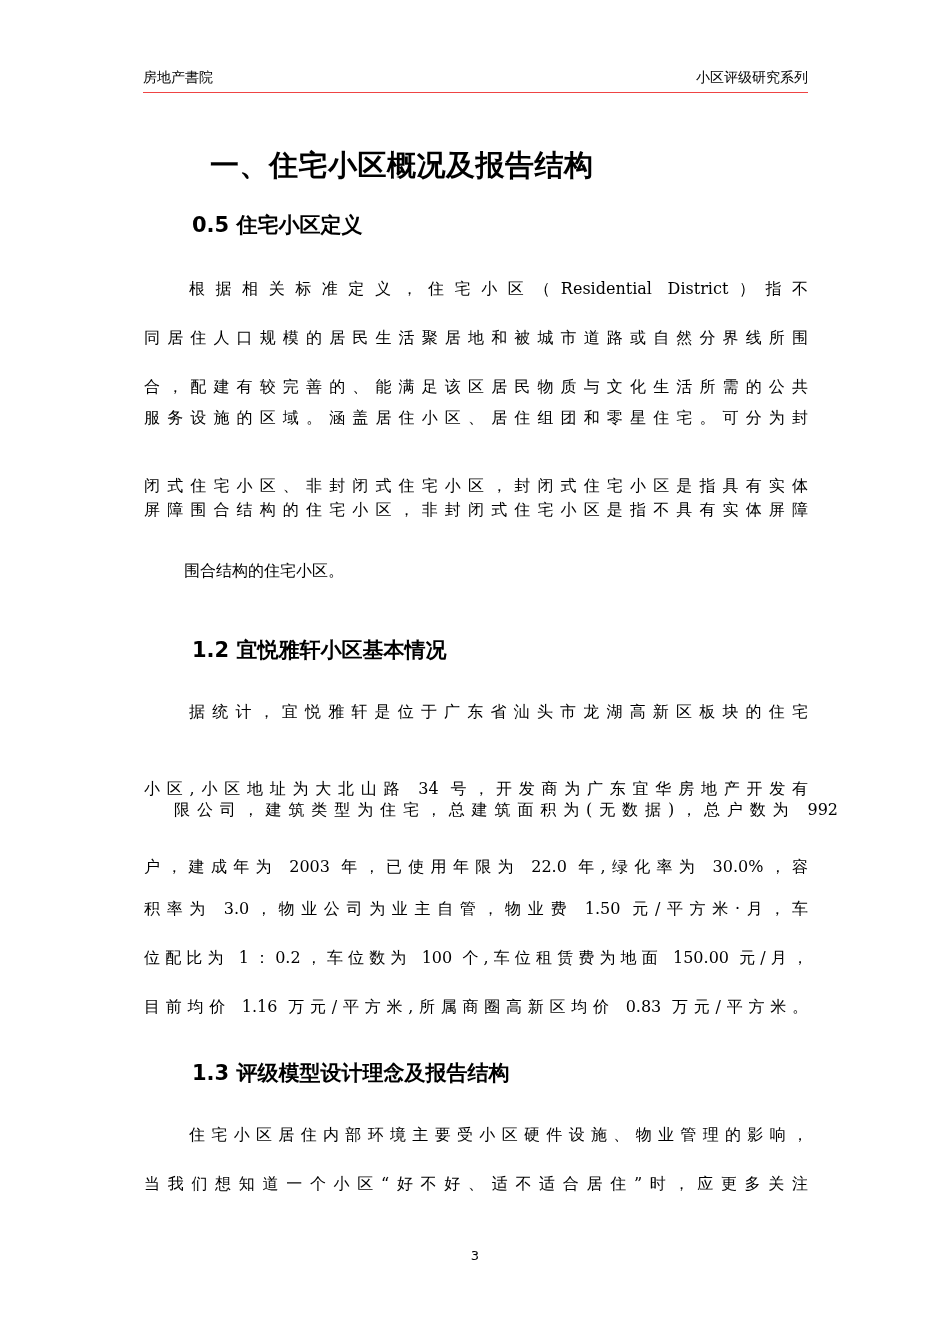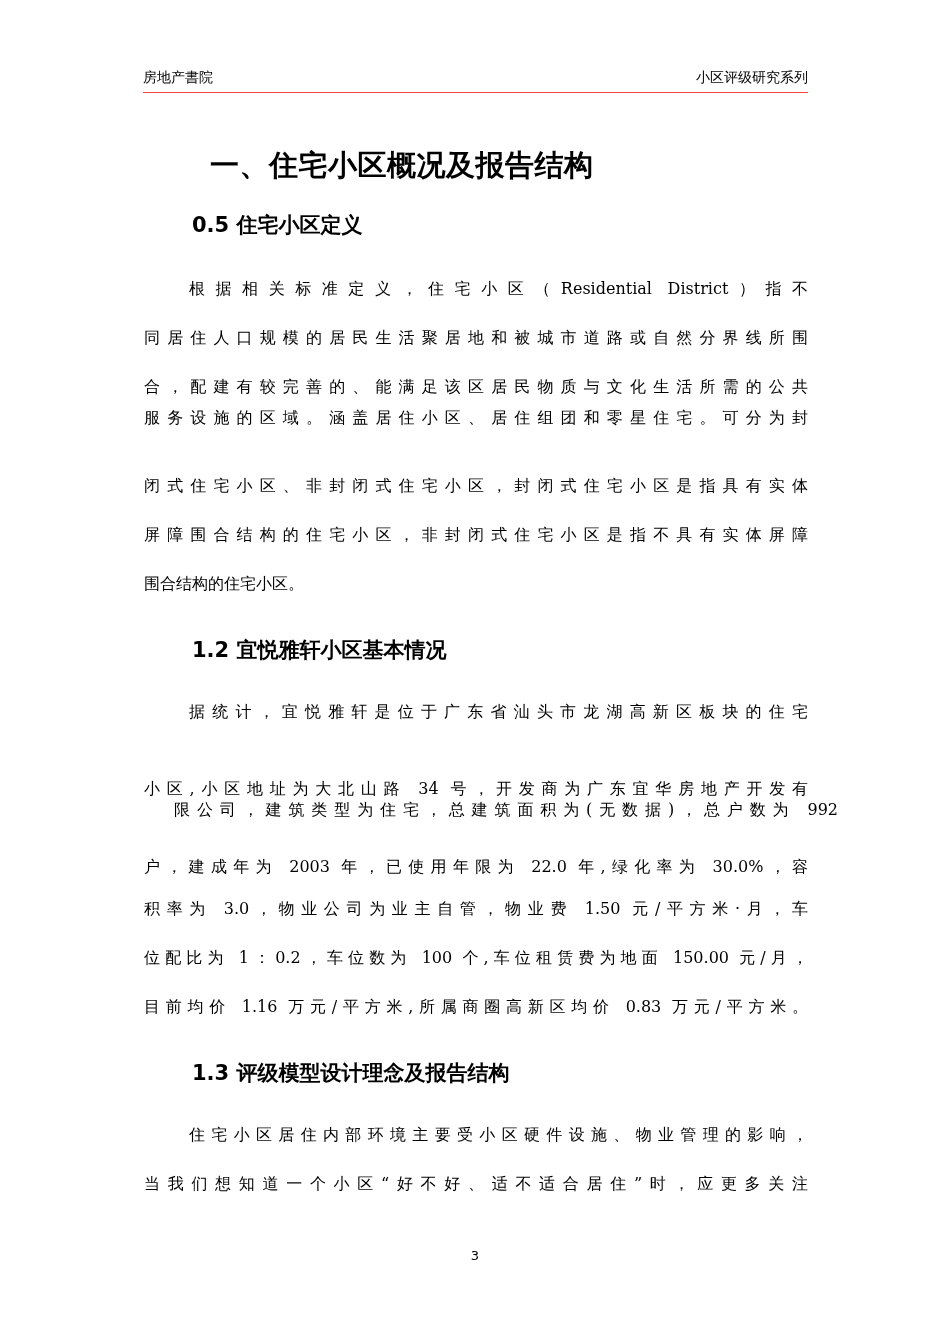--- a/index.html
+++ b/index.html
@@ -89,22 +89,22 @@
 </div>
 
 <div class="chapter-title">一、住宅小区概况及报告结构</div>
 
 <div class="section-title" style="top:211px;">0.5 住宅小区定义</div>
 <div class="line indent" style="top:274px;">根据相关标准定义，住宅小区（Residential District）指不</div>
 <div class="line" style="top:323px;">同居住人口规模的居民生活聚居地和被城市道路或自然分界线所围</div>
 <div class="line" style="top:372px;">合，配建有较完善的、能满足该区居民物质与文化生活所需的公共</div>
 <div class="line" style="top:403px;">服务设施的区域。涵盖居住小区、居住组团和零星住宅。可分为封</div>
 <div class="line" style="top:471px;">闭式住宅小区、非封闭式住宅小区，封闭式住宅小区是指具有实体</div>
-<div class="line" style="top:520px;">屏障围合结构的住宅小区，非封闭式住宅小区是指不具有实体屏障</div>
-<div class="line last" style="top:569px;">围合结构的住宅小区。</div>
+<div class="line" style="top:495px;">屏障围合结构的住宅小区，非封闭式住宅小区是指不具有实体屏障</div>
+<div class="line last" style="top:556px;margin-left:40px;">围合结构的住宅小区。</div>
 
 <div class="section-title" style="top:636px;">1.2 宜悦雅轩小区基本情况</div>
 <div class="line indent" style="top:697px;">据统计，宜悦雅轩是位于广东省汕头市龙湖高新区板块的住宅</div>
 <div class="line" style="top:746px;margin-top:28px;">小区,小区地址为大北山路 34 号，开发商为广东宜华房地产开发有</div>
 <div class="line" style="top:795px;margin-left:30px;">限公司，建筑类型为住宅，总建筑面积为(无数据)，总户数为 992</div>
 <div class="line" style="top:844px;margin-top:8px;">户，建成年为 2003 年，已使用年限为 22.0 年,绿化率为 30.0%，容</div>
 <div class="line" style="top:894px;">积率为 3.0，物业公司为业主自管，物业费 1.50 元/平方米·月，车</div>
 <div class="line" style="top:943px;">位配比为 1：0.2，车位数为 100 个,车位租赁费为地面 150.00 元/月，</div>
 <div class="line" style="top:992px;">目前均价 1.16 万元/平方米,所属商圈高新区均价 0.83 万元/平方米。</div>
 

